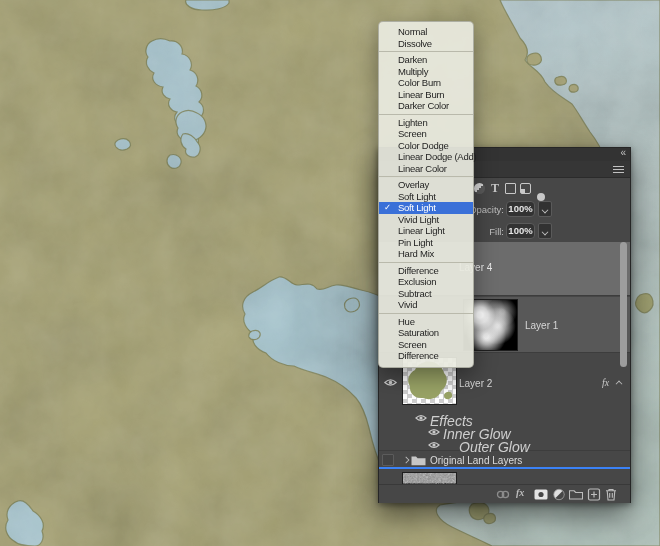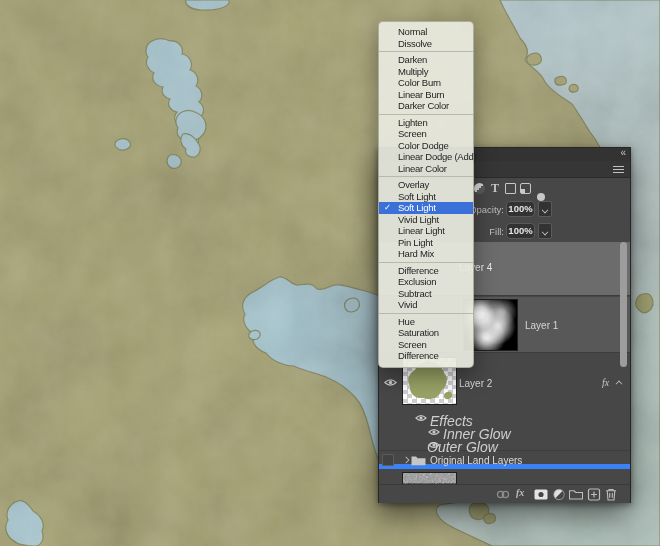--- a/index.html
+++ b/index.html
@@ -43,21 +43,21 @@
   .chev-down{position:absolute;left:3px;top:5px;width:6px;height:6px;}
   .chev-down::before{content:"";position:absolute;width:5px;height:5px;border-right:1.4px solid #c4c4c4;border-bottom:1.4px solid #c4c4c4;transform:rotate(45deg) scale(.8);}
   .list{position:absolute;left:0;top:94px;width:100%;height:242px;background:#474747;overflow:hidden;}
   .lrow{position:absolute;left:0;width:100%;}
   .row-layer4{top:0;height:54px;background:#6c6c6c;border-bottom:1px solid #3d3d3d;}
   .row-layer3{top:55px;height:56px;background:#585858;border-bottom:1px solid #3d3d3d;}
   .row-layer2{top:112px;height:56px;}
   .row-effects{top:169px;height:14px;}
   .row-inner{top:183px;height:13px;}
   .row-outer{top:196px;height:13px;border-bottom:1px solid #3d3d3d;}
-  .row-group{top:210px;height:17px;border-bottom:5px solid #3b82f6;}
+  .row-group{top:210px;height:17px;border-bottom:2px solid #3b82f6;}
   .row-partial{top:228px;height:14px;}
   .lname{position:absolute;font-size:10px;color:#d6d6d6;}
   .row-layer4 .lname{left:80px;top:20px;color:#ececec;}
   .row-layer3 .lname{left:146px;top:23px;}
   .row-layer2 .lname{left:80px;top:24px;}
   .eye{position:absolute;width:13px;height:9px;}
   .fx-lab{position:absolute;left:223px;top:23px;font-size:10px;font-style:italic;color:#c9c9c9;font-family:"Liberation Serif",serif;}
   .chev-up{position:absolute;left:237px;top:27px;width:7px;height:5px;}
   .chev-up::before{content:"";position:absolute;width:5px;height:5px;border-left:1.3px solid #bdbdbd;border-top:1.3px solid #bdbdbd;transform:rotate(45deg) scale(.8);}
   .thumb{position:absolute;border:1px solid #1f1f1f;}
@@ -234,21 +234,21 @@
         <path d="M0.8,4.5 Q6.5,-0.8 12.2,4.5 Q6.5,9.8 0.8,4.5 Z" fill="none" stroke="#c9c9c9" stroke-width="1.2"></path>
         <circle cx="6.5" cy="4.5" r="1.8" fill="#c9c9c9"></circle>
       </svg>
       <div class="eff-label" style="left:64px;top:1px;">Inner Glow</div>
     </div>
     <div class="lrow row-outer">
       <svg class="eye" style="left:49px;top:3px;width:12px;height:8px;" viewBox="0 0 13 9">
         <path d="M0.8,4.5 Q6.5,-0.8 12.2,4.5 Q6.5,9.8 0.8,4.5 Z" fill="none" stroke="#c9c9c9" stroke-width="1.2"></path>
         <circle cx="6.5" cy="4.5" r="1.8" fill="#c9c9c9"></circle>
       </svg>
-      <div class="eff-label" style="left:48px;top:1px;">Outer Glow</div>
+      <div class="eff-label" style="left:80px;top:1px;">Outer Glow</div>
     </div>
 
     <div class="lrow row-group">
       <div class="vis-well"></div>
       <div class="disc"></div>
       <svg class="folder" viewBox="0 0 15 11">
         <path d="M0.5,1.5 h4.5 l1.6,1.8 h7.9 v7 h-14 Z" fill="#c6c6c6"></path>
       </svg>
       <div class="grp-label">Original Land Layers</div>
     </div>

